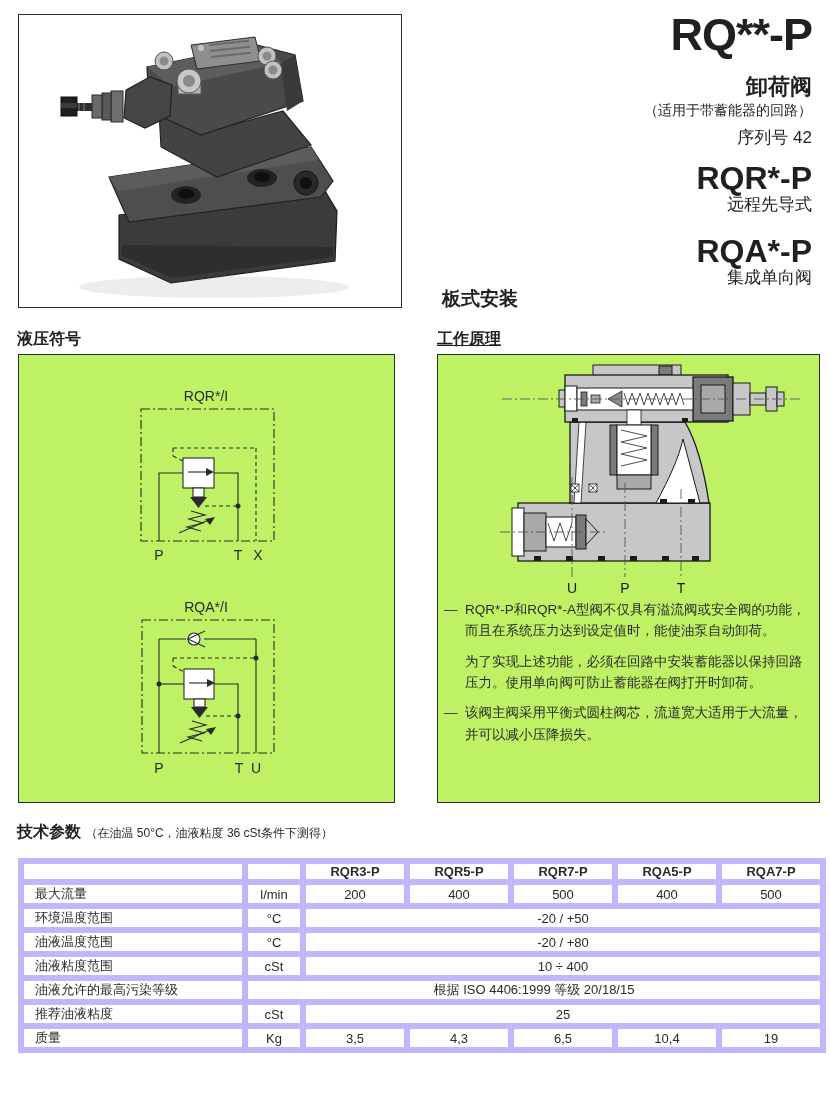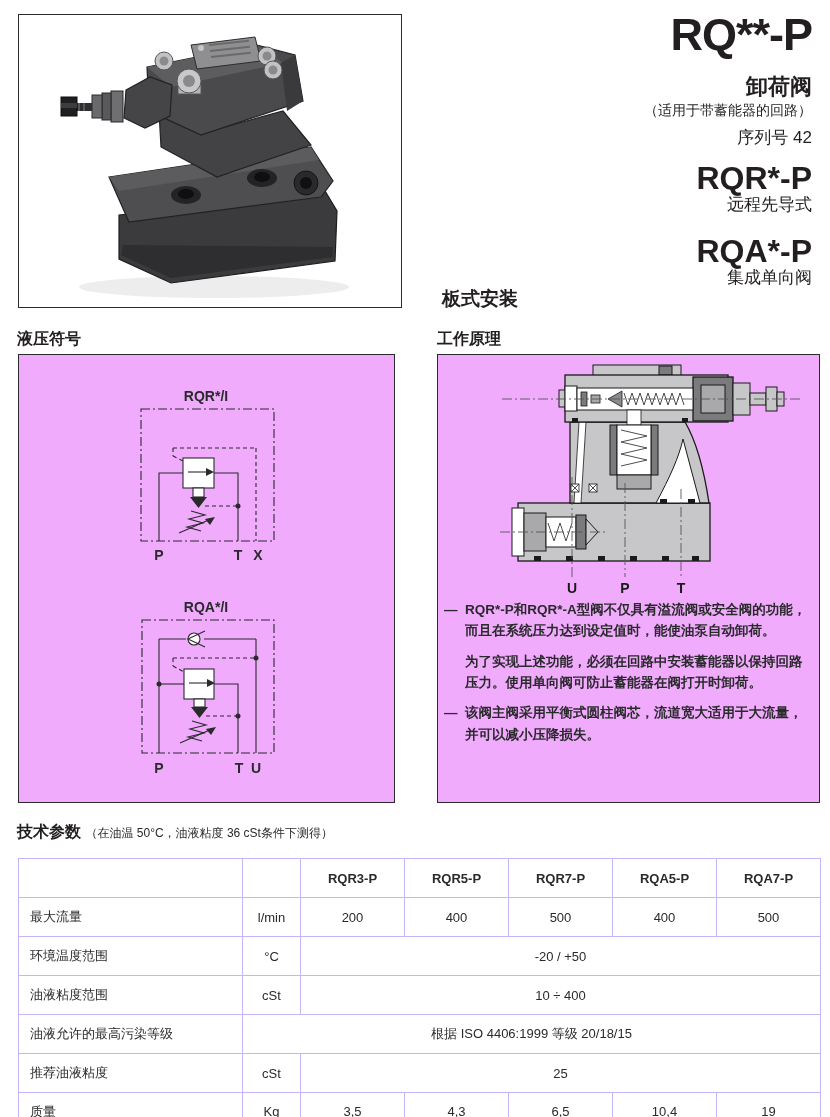--- a/index.html
+++ b/index.html
@@ -20,37 +20,37 @@
   .t-model-desc { font-size:22px; font-weight:bold; line-height:1.1; margin-top:18px; }
   .t-model-note { font-size:14px; line-height:1.2; margin-top:3px; }
   .t-series { font-size:17px; font-weight:normal; margin-top:7px;text-align:right; }
   .t-variant { font-size:32px; font-weight:bold; line-height:1.0; margin-top:13px; }
   .t-variant2 { margin-top:20px; }
   .t-variant-desc { font-size:17px; line-height:1.2; margin-top:1px; }
   .mounting { position:absolute; left:442px; top:286px; font-size:19px; font-weight:bold; }
   
   .sec-header { position:absolute; font-size:16px; font-weight:bold; }
   .sec-header-symbols { left:17px; top:329px; }
-  .sec-header-principle { left:437px; top:329px; }
-  .sec-box { position:absolute; border:1.5px solid #2b2b2d; background:#f0abfc;font-weight:bold; }
+  .sec-header-principle { left:437px; top:329px;text-decoration:underline; }
+  .sec-box { position:absolute; border:1.5px solid #2b2b2d; background:#bef264; }
   .box-symbols { left:18px; top:354px; width:377px; height:449px; }
   .box-principle { left:437px; top:354px; width:383px; height:449px; }
   .bullets { position:absolute; left:6px; top:244px; width:368px; }
   .bullet { display:flex; font-size:13.5px; line-height:1.58; margin-bottom:9px; color:#2a2a2c; }
   .bullet .dash { flex:none; width:21px; }
   
   .specs-header { position:absolute; left:17px; top:822px; font-size:16px; font-weight:bold; }
   .specs-note { font-size:12px; font-weight:normal; color:#2a2a2c; }
   table.specs {
     position:absolute; left:18px; top:858px; width:802px;
     border-collapse:collapse; table-layout:fixed;
     font-size:13px; color:#2a2a2c;
     border:1.5px solid #2b2b2d; border-bottom-width:2px;
   }
-  table.specs td, table.specs th { border:1px solid #c4b5fd; height:39px; text-align:center; font-weight:normal; padding:0; }
+  table.specs td, table.specs th { border:6px solid #c4b5fd; height:17px; text-align:center; font-weight:normal; padding:0; }
   table.specs th { font-weight:bold; }
   table.specs td.lbl { text-align:left; padding-left:11px; }
   svg text { font-family:"Liberation Sans","DejaVu Sans",sans-serif; }
 </style>
 </head>
 <body>
 
 <div class="page">
 
   <div class="photo-box">
@@ -302,20 +302,25 @@
       <td>500</td>
       <td>400</td>
       <td>500</td>
     </tr>
     <tr>
       <td class="lbl">环境温度范围</td>
       <td>°C</td>
       <td colspan="5">-20 / +50</td>
     </tr>
     <tr>
+      <td class="lbl">油液温度范围</td>
+      <td>°C</td>
+      <td colspan="5">-20 / +80</td>
+    </tr>
+    <tr>
       <td class="lbl">油液粘度范围</td>
       <td>cSt</td>
       <td colspan="5">10 ÷ 400</td>
     </tr>
     <tr>
       <td class="lbl">油液允许的最高污染等级</td>
       <td colspan="6">根据 ISO 4406:1999  等级 20/18/15</td>
     </tr>
     <tr>
       <td class="lbl">推荐油液粘度</td>

